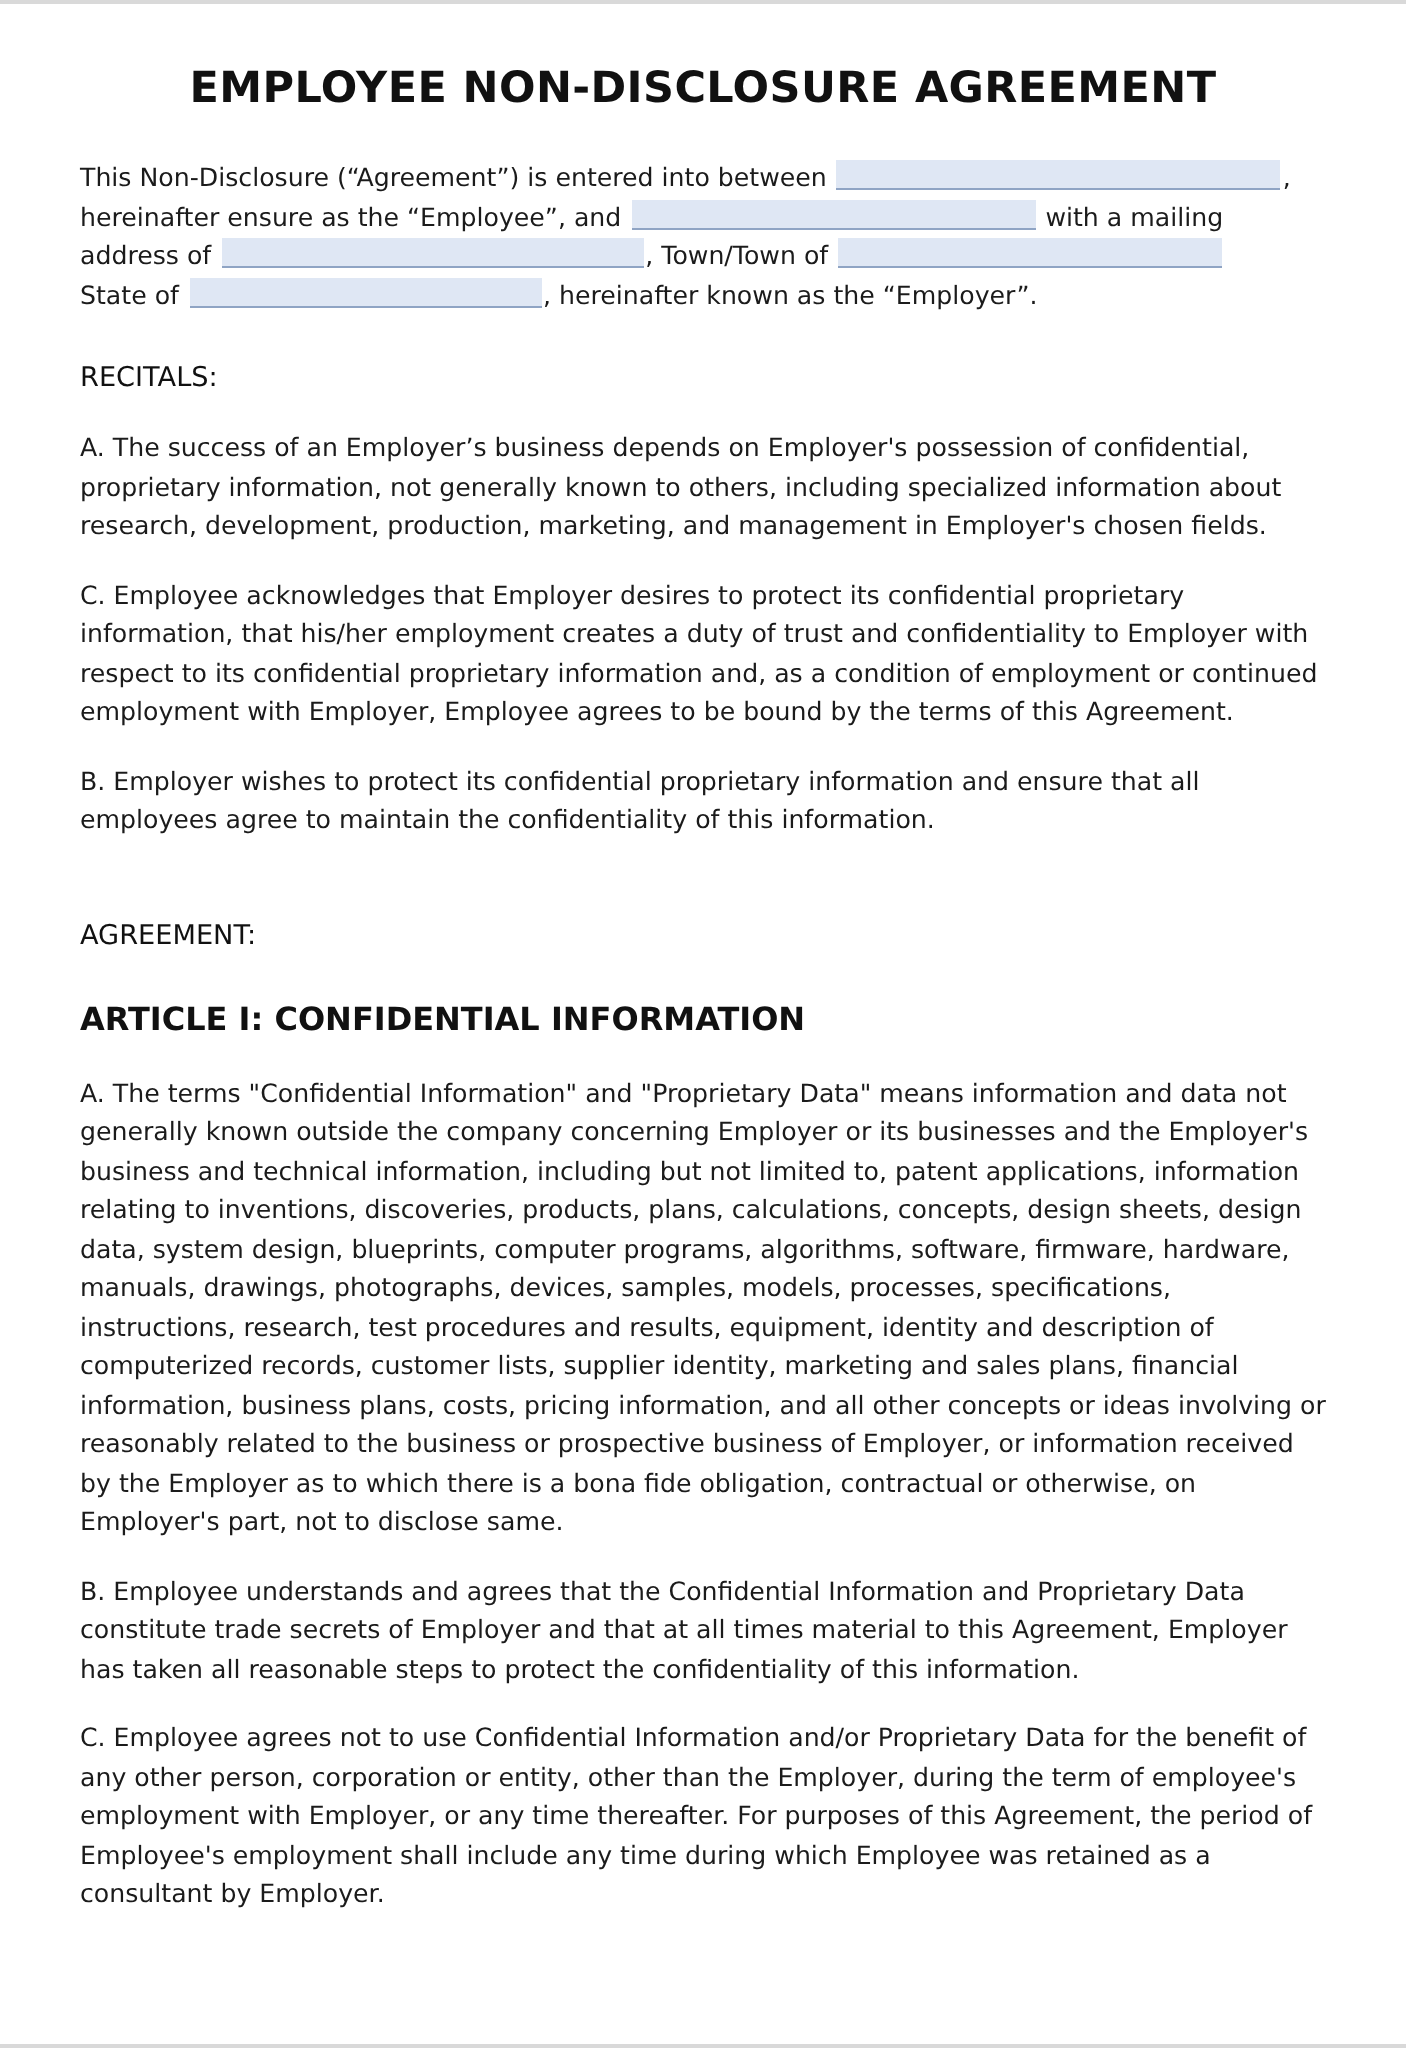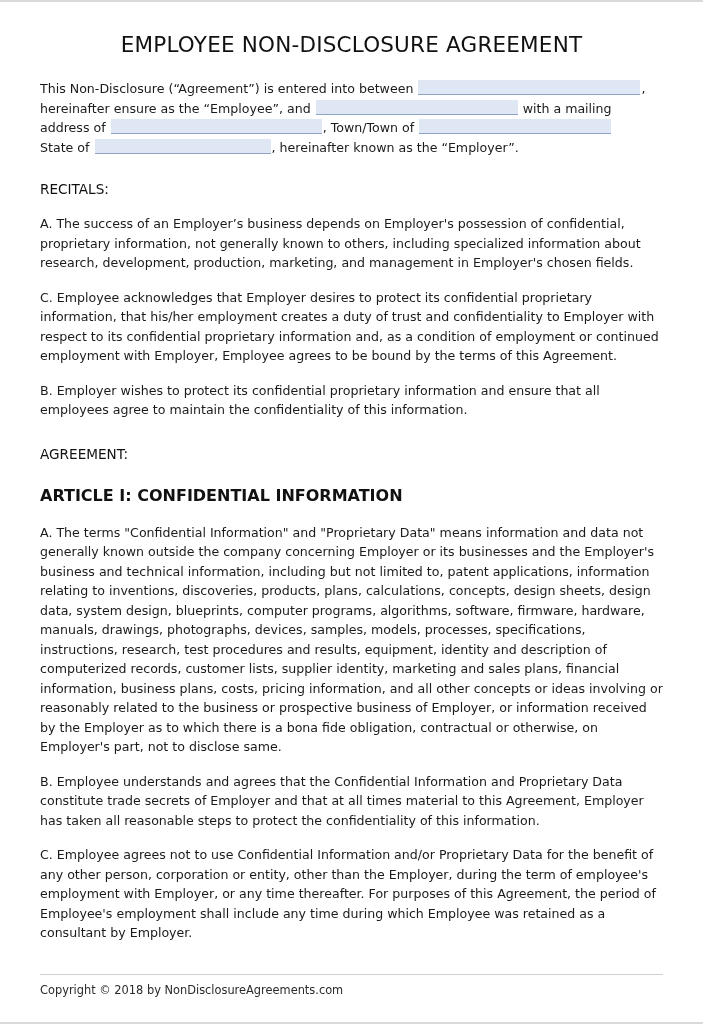--- a/index.html
+++ b/index.html
@@ -34,21 +34,21 @@
     background: #d9d9d9;
   }
   .content {
     position: absolute;
     left: 40px;
     right: 40px;
     top: 22px;
   }
   h1.doc-title {
     font-size: 21.5px;
-    font-weight: normal;
+    font-weight: bold;
     text-align: center;
     letter-spacing: 0.2px;
     margin: 10px 0 22px 0;
     color: #111;
   }
   .para {
     font-size: 12.6px;
     line-height: 19.5px;
     margin: 0 0 15px 0;
     text-align: left;
@@ -73,21 +73,21 @@
   .b-190 { width: 192px; }
   .b-175 { width: 176px; }
 
   h2.section {
     font-size: 13.6px;
     font-weight: normal;
     margin: 24px 0 17px 0;
     color: #111;
   }
   h2.section.tight {
-    margin-top: 26px;
+    margin-top: 40px;
   }
   h3.article {
     font-size: 16px;
     font-weight: bold;
     margin: 24px 0 18px 0;
     color: #111;
   }
   .footer {
     position: absolute;
     left: 0;
@@ -151,19 +151,15 @@
 
 
     <h3 class="article">ARTICLE I: CONFIDENTIAL INFORMATION</h3>
 
     <p class="para">A. The terms "Confidential Information" and "Proprietary Data" means information and data not generally known outside the company concerning Employer or its businesses and the Employer's business and technical information, including but not limited to, patent applications, information relating to inventions, discoveries, products, plans, calculations, concepts, design sheets, design data, system design, blueprints, computer programs, algorithms, software, firmware, hardware, manuals, drawings, photographs, devices, samples, models, processes, specifications, instructions, research, test procedures and results, equipment, identity and description of computerized records, customer lists, supplier identity, marketing and sales plans, financial information, business plans, costs, pricing information, and all other concepts or ideas involving or reasonably related to the business or prospective business of Employer, or information received by the Employer as to which there is a bona fide obligation, contractual or otherwise, on Employer's part, not to disclose same.</p>
     <p class="para">B. Employee understands and agrees that the Confidential Information and Proprietary Data constitute trade secrets of Employer and that at all times material to this Agreement, Employer has taken all reasonable steps to protect the confidentiality of this information.</p>
     <p class="para">C. Employee agrees not to use Confidential Information and/or Proprietary Data for the benefit of any other person, corporation or entity, other than the Employer, during the term of employee's employment with Employer, or any time thereafter. For purposes of this Agreement, the period of Employee's employment shall include any time during which Employee was retained as a consultant by Employer.</p>
 
   </div>
 
-  <div class="footer">
-    <div class="footer-rule"></div>
-    <div class="footer-text">Copyright © 2018 by NonDisclosureAgreements.com</div>
-  </div>
 
   <div class="page-edge-bottom"></div>
 </div>
 
 </body></html>

